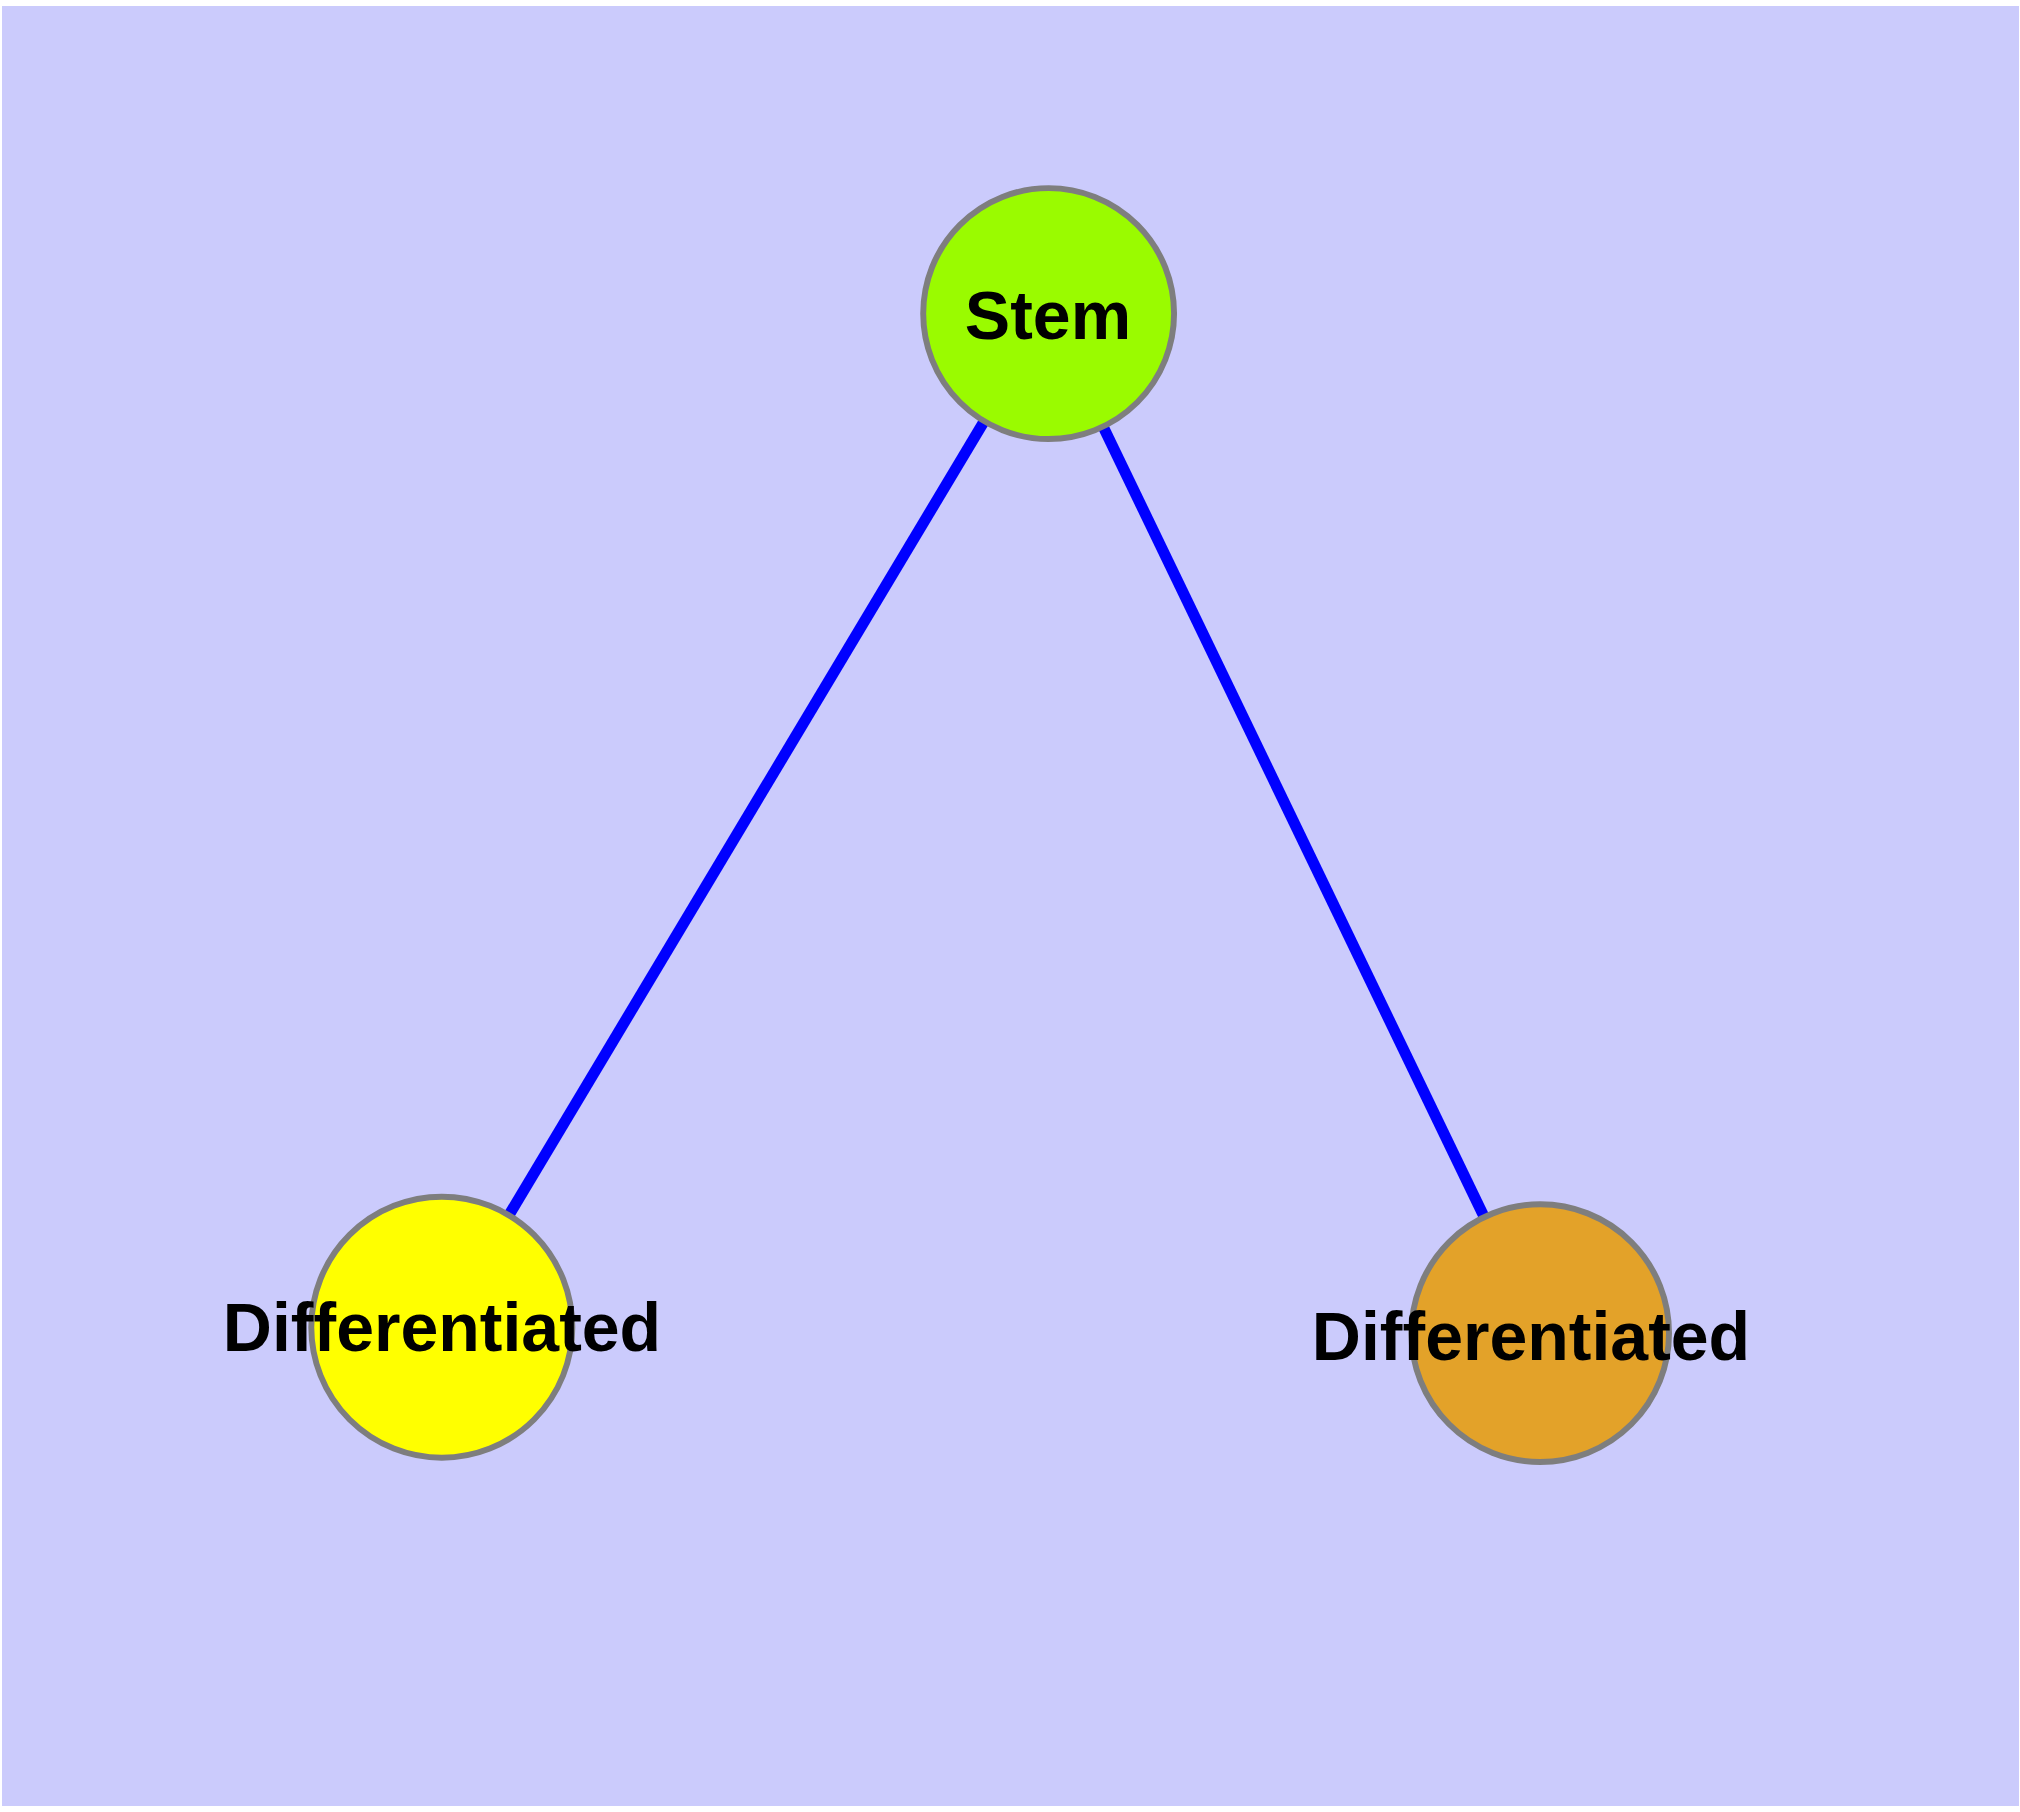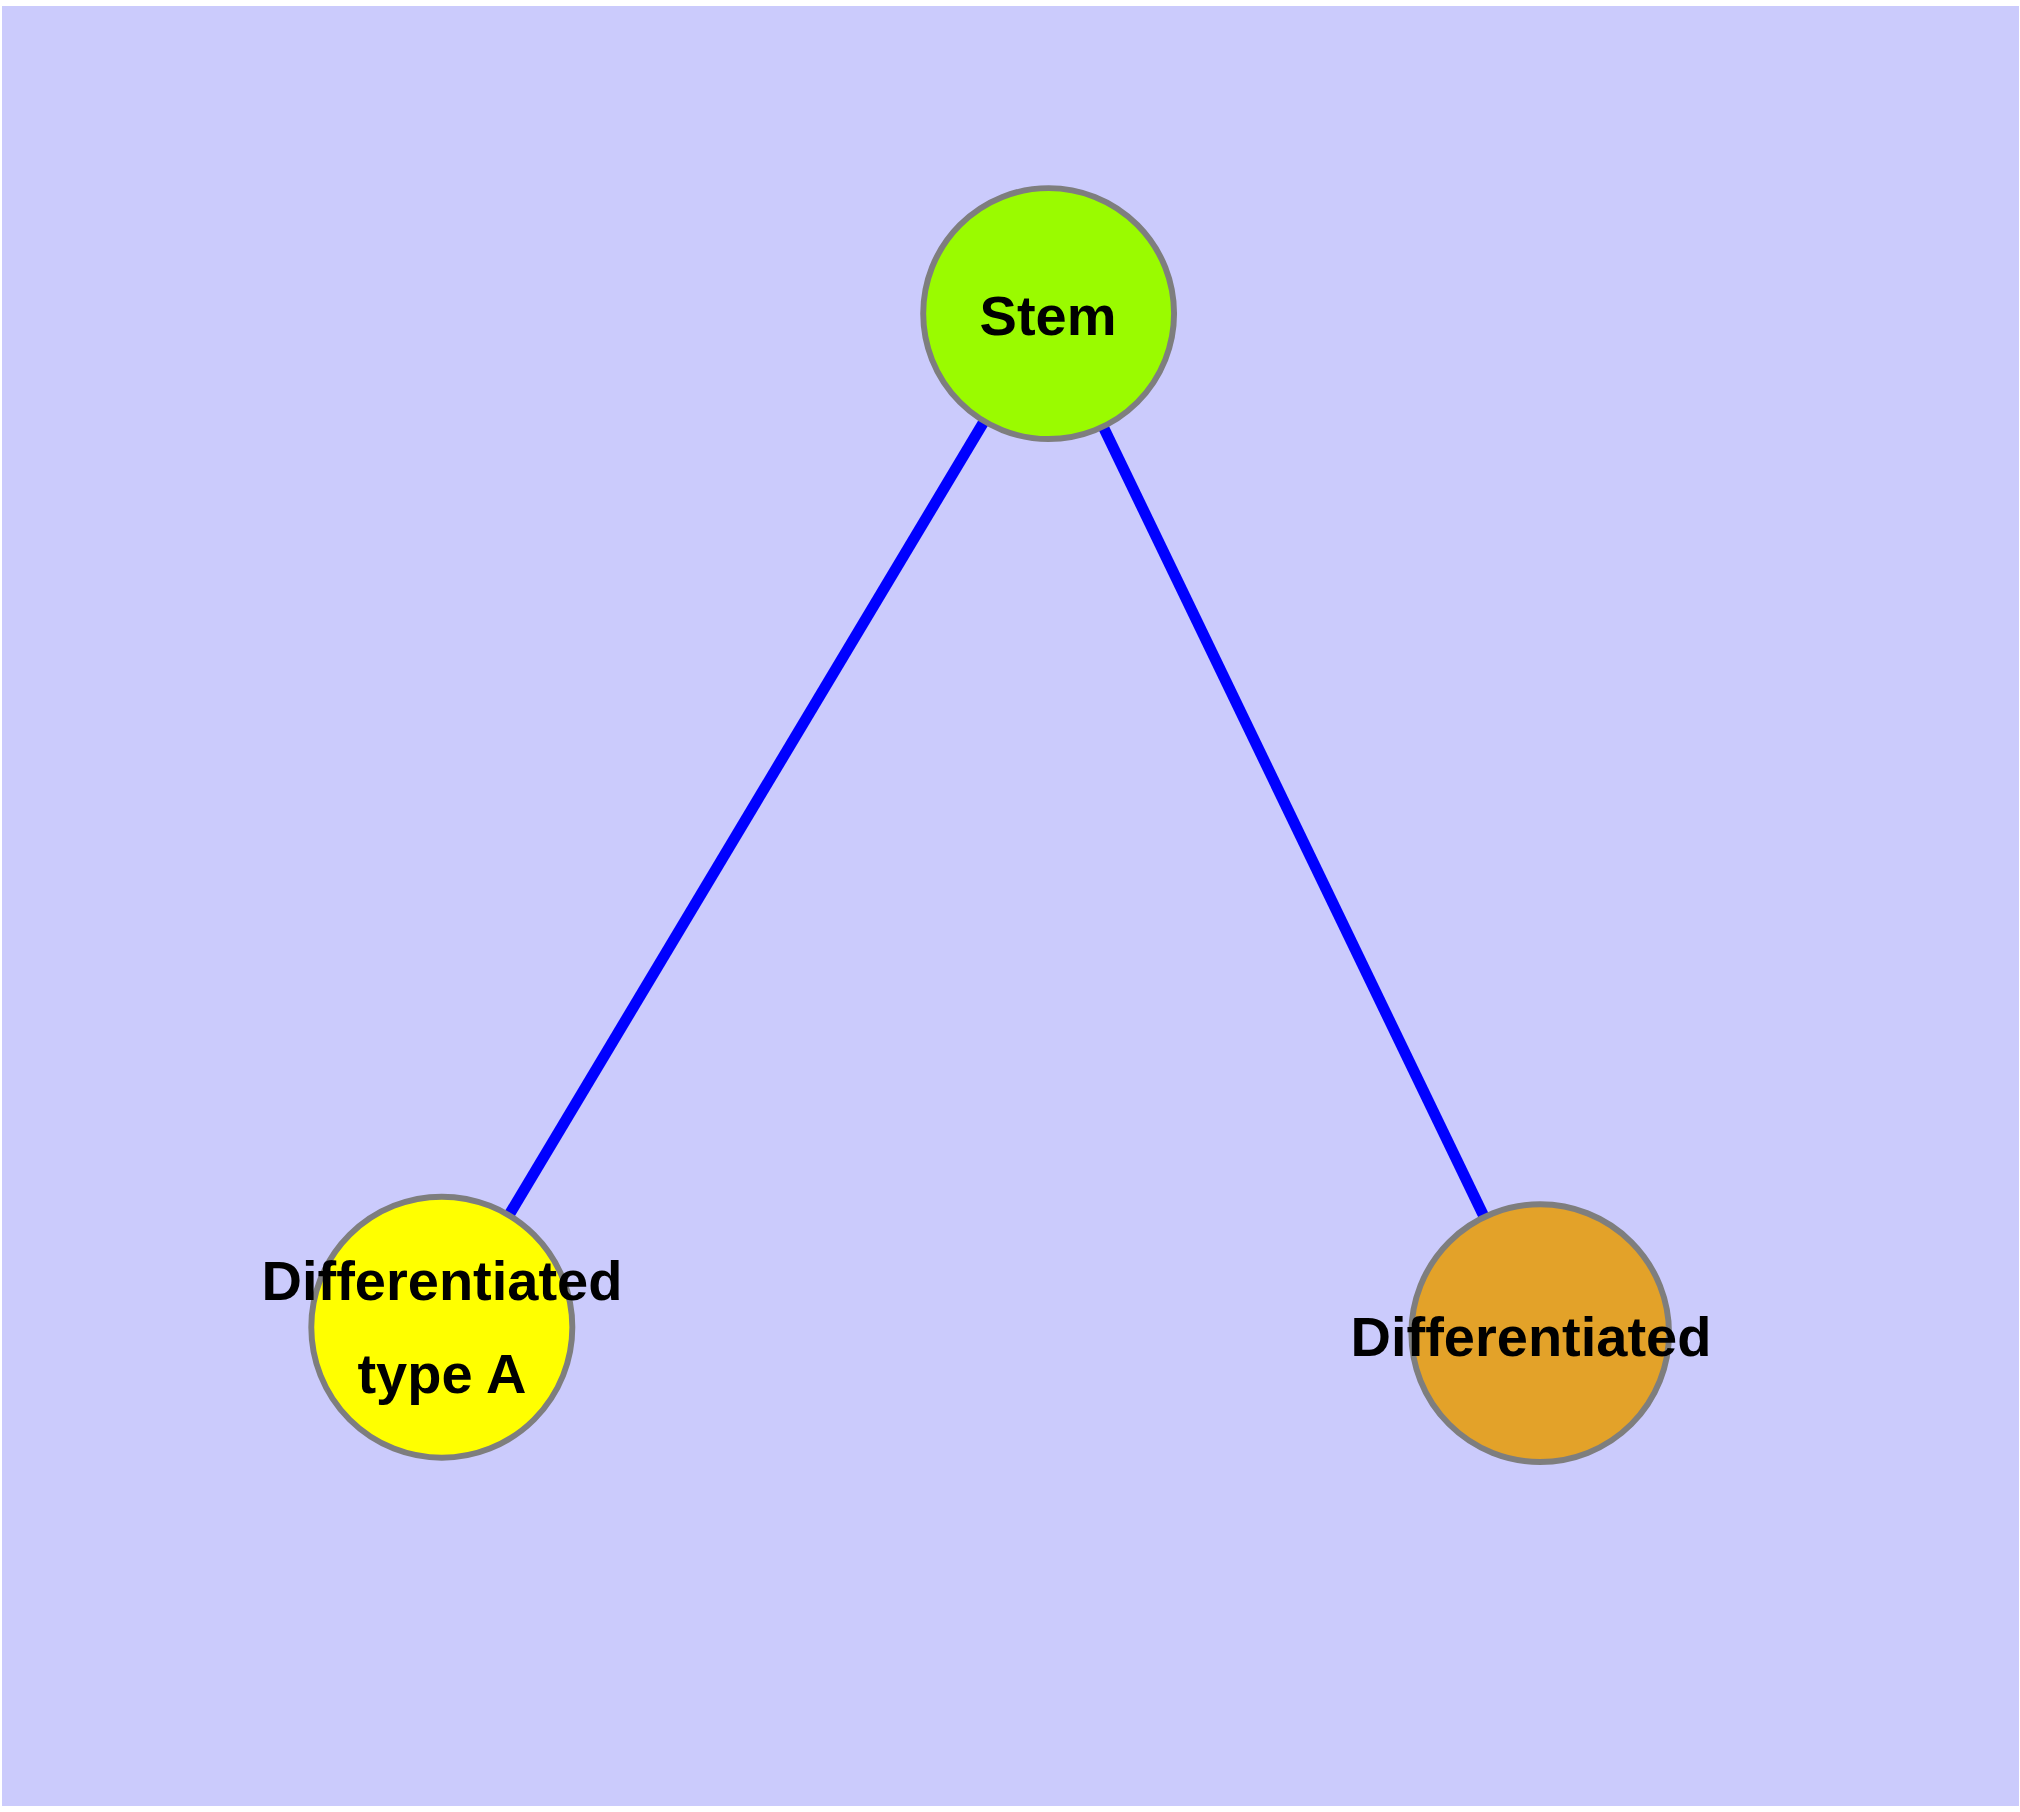--- a/index.html
+++ b/index.html
@@ -26,21 +26,21 @@
     position: absolute;
     left: 0;
     top: 0;
     width: 2021px;
     height: 1812px;
   }
   .node-label {
     position: absolute;
     transform: translate(-50%, -50%);
     text-align: center;
-    font-size: 56px;
+    font-size: 68px;
     font-weight: bold;
     line-height: 93px;
     color: #000000;
     white-space: nowrap;
   }
   .node-label .line {
     display: block;
   }
 </style>
 </head>
@@ -58,21 +58,20 @@
     <circle cx="1817" cy="1573" r="152" stroke-width="7" fill="#e3a229" stroke="#7e7e7e"></circle>
     <circle cx="1237" cy="370" r="148" stroke-width="7" fill="#9afb00" stroke="#7e7e7e"></circle>
   </svg>
 
   <div class="node-label" style="left: 1048px; top: 315px; color: rgb(0, 0, 0);">
     <span class="line">Stem</span>
   </div>
 
   <div class="node-label" style="left: 442px; top: 1327px; color: rgb(0, 0, 0);">
     <span class="line">Differentiated</span>
-    <span class="line">type A</span>
   </div>
 
   <div class="node-label" style="left: 1531px; top: 1336px; color: rgb(0, 0, 0);">
     <span class="line">Differentiated</span>
   </div>
 
 </div>
 
 
 </body></html>

